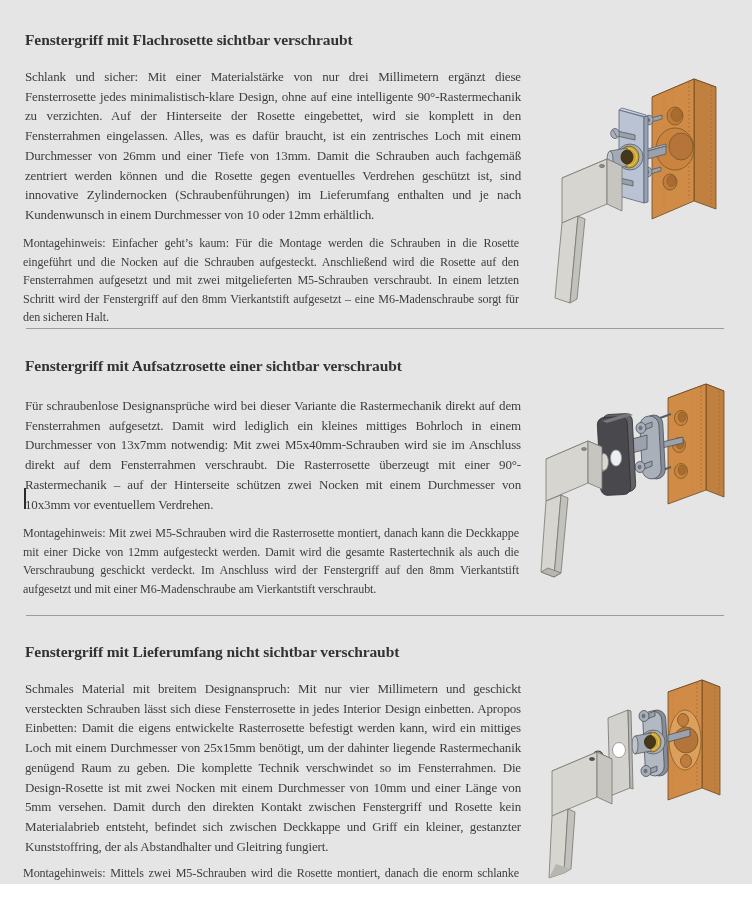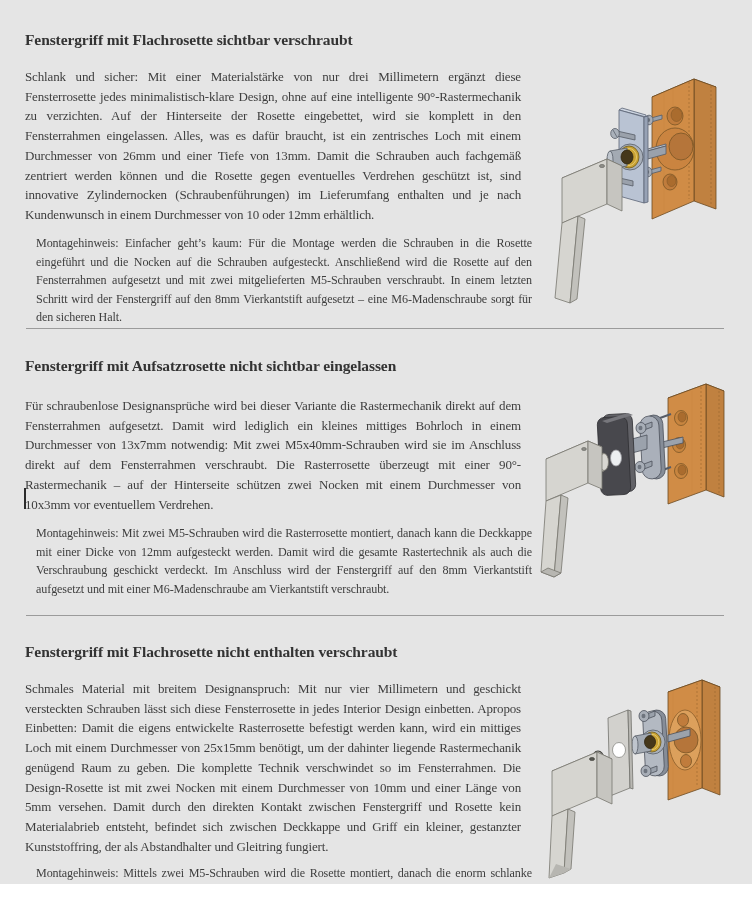--- a/index.html
+++ b/index.html
@@ -11,21 +11,21 @@
     position:absolute;left:25px;width:500px;
     font-size:15.5px;font-weight:700;color:#333333;letter-spacing:-0.1px;
     line-height:17px;white-space:nowrap;
   }
   .body-text{
     position:absolute;left:25px;width:496px;
     font-size:13px;line-height:19.7px;color:#3e3e3e;
     text-align:justify;letter-spacing:-0.15px;
   }
   .hint-text{
-    position:absolute;left:36px;width:496px;
+    position:absolute;left:23px;width:496px;
     font-size:12.1px;line-height:18.6px;color:#3e3e3e;
     text-align:justify;letter-spacing:-0.1px;
   }
   .divider{
     position:absolute;left:26px;width:698px;height:1px;background:#9b9b9b;
   }
   .caret{
     position:absolute;left:24px;top:488px;width:1.5px;height:21px;background:#2b2b2b;
   }
   .illo{position:absolute;width:212px;}
@@ -92,21 +92,21 @@
         <polygon points="67,104 82,111 82,156 67,149" fill="#c6c5c0"></polygon>
         <polygon points="22,168 38,161 30,248 15,243" fill="#d6d5d0"></polygon>
         <polygon points="38,161 45,164 37,244 30,248" fill="#c2c1bc"></polygon>
         <ellipse cx="62" cy="111" rx="2.6" ry="1.6" fill="#8d8d88" stroke="#5f5f5a" stroke-width="0.6"></ellipse>
       </g>
     </svg>
   </div>
 
   <div class="divider" style="top:328px"></div>
 
-  <div class="heading" style="top:357px">Fenstergriff mit Aufsatzrosette nicht sichtbar eingelassen</div>
+  <div class="heading" style="top:357px">Fenstergriff mit Aufsatzrosette einer sichtbar verschraubt</div>
   <div class="body-text" style="top:396px">Für schraubenlose Designansprüche wird bei dieser Variante die Rastermechanik direkt auf dem Fensterrahmen aufgesetzt. Damit wird lediglich ein kleines mittiges Bohrloch in einem Durchmesser von 13x7mm notwendig: Mit zwei M5x40mm-Schrauben wird sie im Anschluss direkt auf dem Fensterrahmen verschraubt. Die Rasterrosette überzeugt mit einer 90°-Rastermechanik – auf der Hinterseite schützen zwei Nocken mit einem Durchmesser von 10x3mm vor eventuellem Verdrehen.</div>
   <div class="caret"></div>
   <div class="hint-text" style="top:524px">Montagehinweis: Mit zwei M5-Schrauben wird die Rasterrosette montiert, danach kann die Deckkappe mit einer Dicke von 12mm aufgesteckt werden. Damit wird die gesamte Rastertechnik als auch die Verschraubung geschickt verdeckt. Im Anschluss wird der Fenstergriff auf den 8mm Vierkantstift aufgesetzt und mit einer M6-Madenschraube am Vierkantstift verschraubt.</div>
 
   <div class="illo" style="left:540px;top:370px;height:250px">
     <svg viewBox="0 0 212 250" width="212" height="250" aria-label="Explosionszeichnung: Fenstergriff, dunkle Deckkappe, Aufsatz-Rasterrosette mit M5-Schrauben, Vierkantstift, Fensterrahmen">
       <g stroke="#6b4a22" stroke-width="0.8" stroke-linejoin="round">
         <polygon points="128,28 166,14 184,21 146,35" fill="#e0a96c"></polygon>
         <polygon points="166,14 184,21 184,127 166,120" fill="#c08140"></polygon>
         <polygon points="128,28 166,14 166,120 128,134" fill="#d08c46"></polygon>
@@ -150,21 +150,21 @@
         <polygon points="6,131 21,125 14,207 1,202" fill="#d6d5d0"></polygon>
         <polygon points="21,125 28,128 21,203 14,207" fill="#c2c1bc"></polygon>
         <polygon points="1,202 14,207 21,203 8,198" fill="#b7b6b1"></polygon>
         <ellipse cx="44" cy="79" rx="2.4" ry="1.5" fill="#8d8d88" stroke="#5f5f5a" stroke-width="0.6"></ellipse>
       </g>
     </svg>
   </div>
 
   <div class="divider" style="top:615px"></div>
 
-  <div class="heading" style="top:643px">Fenstergriff mit Flachrosette nicht enthalten verschraubt</div>
+  <div class="heading" style="top:643px">Fenstergriff mit Lieferumfang nicht sichtbar verschraubt</div>
   <div class="body-text" style="top:679px">Schmales Material mit breitem Designanspruch: Mit nur vier Millimetern und geschickt versteckten Schrauben lässt sich diese Fensterrosette in jedes Interior Design einbetten. Apropos Einbetten: Damit die eigens entwickelte Rasterrosette befestigt werden kann, wird ein mittiges Loch mit einem Durchmesser von 25x15mm benötigt, um der dahinter liegende Rastermechanik genügend Raum zu geben. Die komplette Technik verschwindet so im Fensterrahmen. Die Design-Rosette ist mit zwei Nocken mit einem Durchmesser von 10mm und einer Länge von 5mm versehen. Damit durch den direkten Kontakt zwischen Fenstergriff und Rosette kein Materialabrieb entsteht, befindet sich zwischen Deckkappe und Griff ein kleiner, gestanzter Kunststoffring, der als Abstandhalter und Gleitring fungiert.</div>
   <div class="hint-text" style="top:864px">Montagehinweis: Mittels zwei M5-Schrauben wird die Rosette montiert, danach die enorm schlanke Deckkappe mit nur 4mm Dicke aufgesetzt. Im Anschluss wird der Fenstergriff auf den 8mm Vierkantstift aufgesetzt und mit einer M6-Madenschraube am Vierkantstift verschraubt.</div>
 
   <div class="illo" style="left:540px;top:630px;height:260px">
     <svg viewBox="0 0 212 260" width="212" height="260" aria-label="Explosionszeichnung: Fenstergriff, Kunststoffring, schlanke Deckkappe, Rasterrosette mit Schrauben, Vierkantstift, Fensterrahmen">
       <g stroke="#6b4a22" stroke-width="0.8" stroke-linejoin="round">
         <polygon points="128,62 162,50 180,57 146,69" fill="#e0a96c"></polygon>
         <polygon points="162,50 180,57 180,165 162,158" fill="#c08140"></polygon>
         <polygon points="128,62 162,50 162,158 128,170" fill="#d08c46"></polygon>
         <line x1="157" y1="53" x2="157" y2="156" stroke="#8a5c28" stroke-width="0.7" stroke-dasharray="2,2" opacity="0.7"></line>

